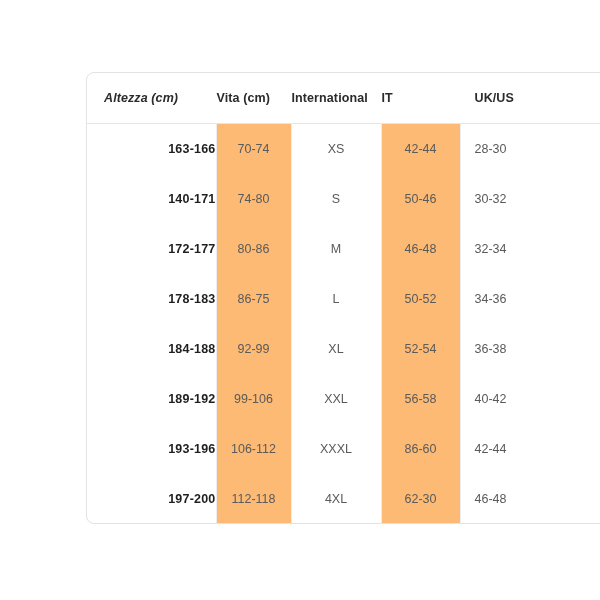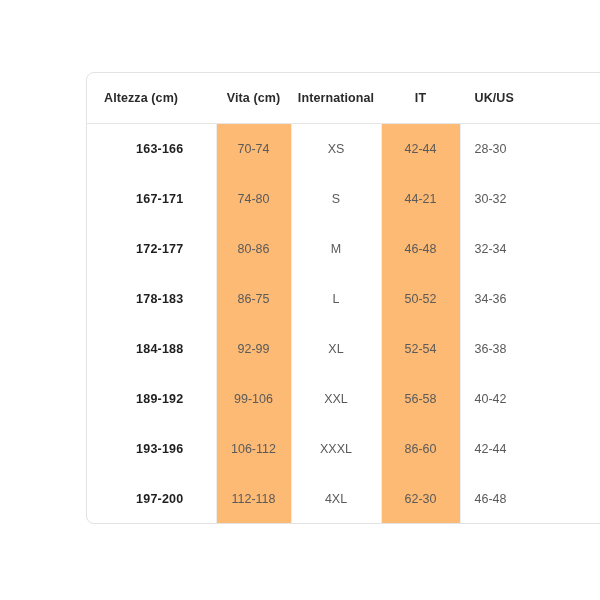--- a/index.html
+++ b/index.html
@@ -42,43 +42,44 @@
   table.size-table col.c-ukus          { width: 185px; }
 
   thead th {
     height: 50px;
     padding: 0;
     font-size: 12.5px;
     font-weight: bold;
     color: #2b2b2b;
     letter-spacing: 0.1px;
     border-bottom: 1px solid #e6e6e6;
-    text-align: center;
+    text-align: left;
     white-space: nowrap;
   }
   thead th.col-altezza {
     text-align: left;
     padding-left: 17px;
+    font-style: italic;
   }
   thead th.col-ukus {
     text-align: left;
     padding-left: 14px;
   }
 
   tbody td {
     height: 50px;
     padding: 0;
     font-size: 12.5px;
     font-weight: normal;
     color: #5a5a5a;
     text-align: center;
     white-space: nowrap;
   }
   tbody td.col-altezza {
-    text-align: center;
+    text-align: right;
     padding-left: 17px;
     font-weight: bold;
     color: #1f1f1f;
     font-size: 12.5px;
     letter-spacing: 0.2px;
   }
   tbody td.col-ukus {
     text-align: left;
     padding-left: 14px;
   }
@@ -124,24 +125,24 @@
     </thead>
     <tbody>
       <tr>
         <td class="col-altezza">163-166</td>
         <td class="col-vita shaded">70-74</td>
         <td class="col-international">XS</td>
         <td class="col-it shaded">42-44</td>
         <td class="col-ukus">28-30</td>
       </tr>
       <tr>
-        <td class="col-altezza">167-171</td>
+        <td class="col-altezza">140-171</td>
         <td class="col-vita shaded">74-80</td>
         <td class="col-international">S</td>
-        <td class="col-it shaded">44-21</td>
+        <td class="col-it shaded">50-46</td>
         <td class="col-ukus">30-32</td>
       </tr>
       <tr>
         <td class="col-altezza">172-177</td>
         <td class="col-vita shaded">80-86</td>
         <td class="col-international">M</td>
         <td class="col-it shaded">46-48</td>
         <td class="col-ukus">32-34</td>
       </tr>
       <tr>

